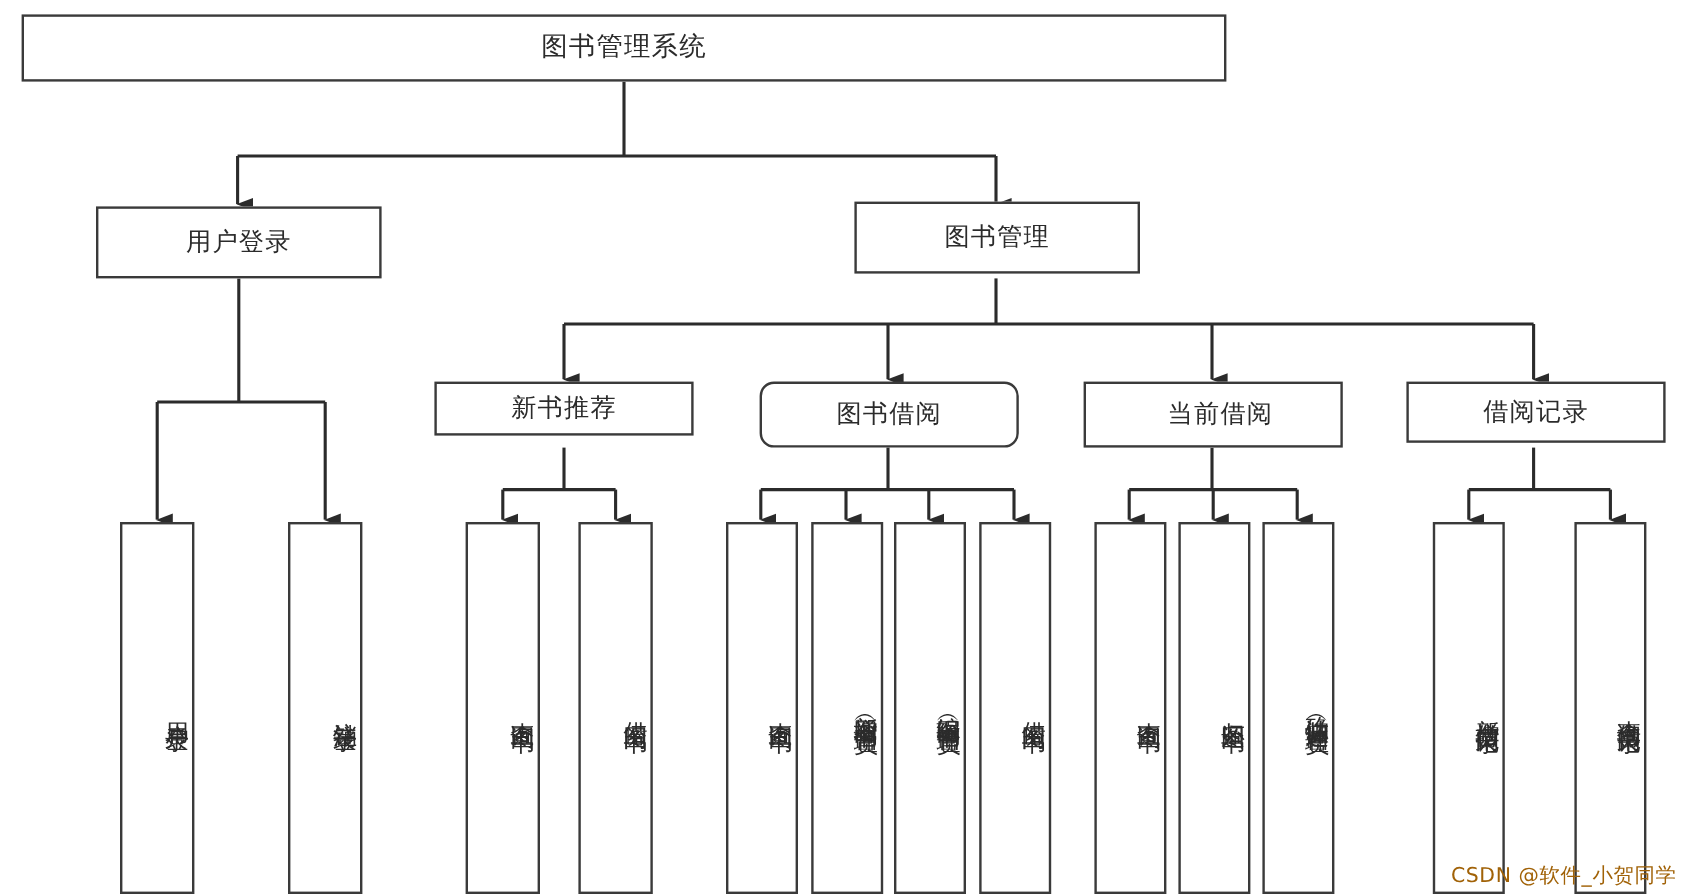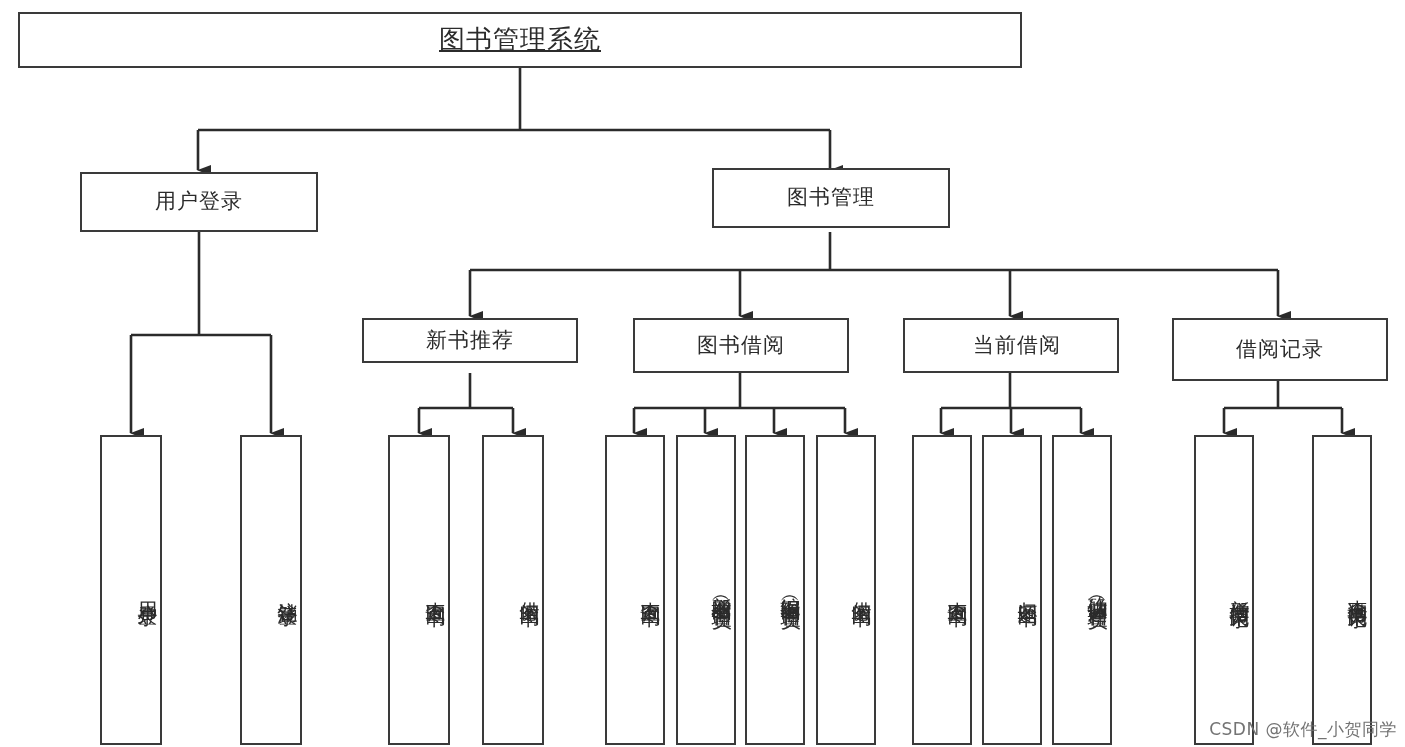--- a/index.html
+++ b/index.html
@@ -51,29 +51,28 @@
     justify-content: center;
   }
   .node.vert .vtext {
     writing-mode: vertical-rl;
     text-orientation: upright;
     display: block;
     text-align: center;
     white-space: nowrap;
   }
   #root-node {
-    font-size: 26px;
-    text-decoration: underline;
+    font-size: 22px;
   }
   #watermark {
     position: absolute;
     right: 8px;
     bottom: 6px;
     font-size: 17px;
-    color: #737373;
+    color: #a16207;
     letter-spacing: 0.5px;
     white-space: nowrap;
   }
 </style>
 </head>
 <body>
 
 <div id="canvas">
 
   <svg id="edges" viewBox="0 0 1405 747" width="1405" height="747" xmlns="http://www.w3.org/2000/svg">
@@ -137,29 +136,29 @@
   </div>
 
   <div class="node horiz" style="left:712px; top:168px; width:238px; height:60px;">
     <span>图书管理</span>
   </div>
 
   <div class="node horiz" style="left:362px; top:318px; width:216px; height:45px;">
     <span>新书推荐</span>
   </div>
 
-  <div class="node horiz" style="left:633px; top:318px; width:216px; height:55px;">
+  <div class="node horiz" style="left:633px; top:318px; width:216px; height:55px;border-radius:12px;">
     <span>图书借阅</span>
   </div>
 
   <div class="node horiz" style="left:903px; top:318px; width:216px; height:55px;padding-left:12px;">
     <span>当前借阅</span>
   </div>
 
-  <div class="node horiz" style="left:1172px; top:318px; width:216px; height:63px;">
+  <div class="node horiz" style="left:1172px; top:318px; width:216px; height:51px;">
     <span>借阅记录</span>
   </div>
 
   <div class="node vert" style="left:100px; top:435px; width:62px; height:310px;">
     <span class="vtext">用户登录</span>
   </div>
 
   <div class="node vert" style="left:240px; top:435px; width:62px; height:310px;">
     <span class="vtext">注销登录</span>
   </div>

